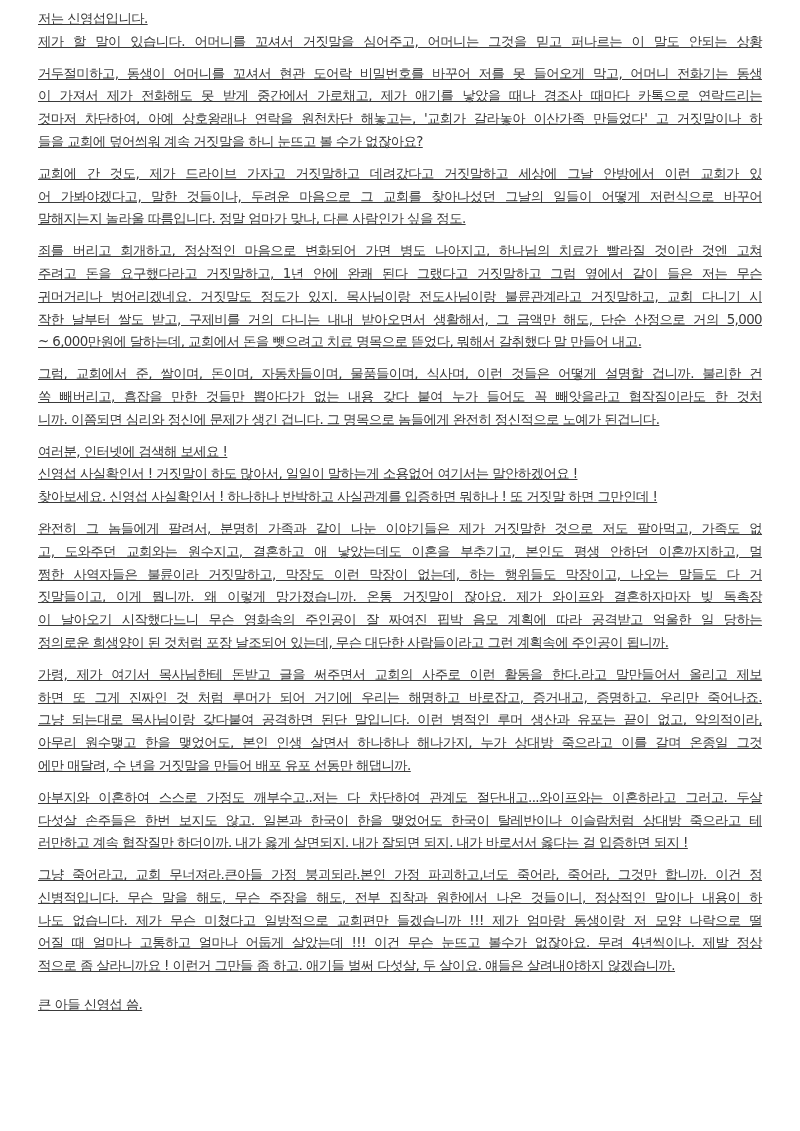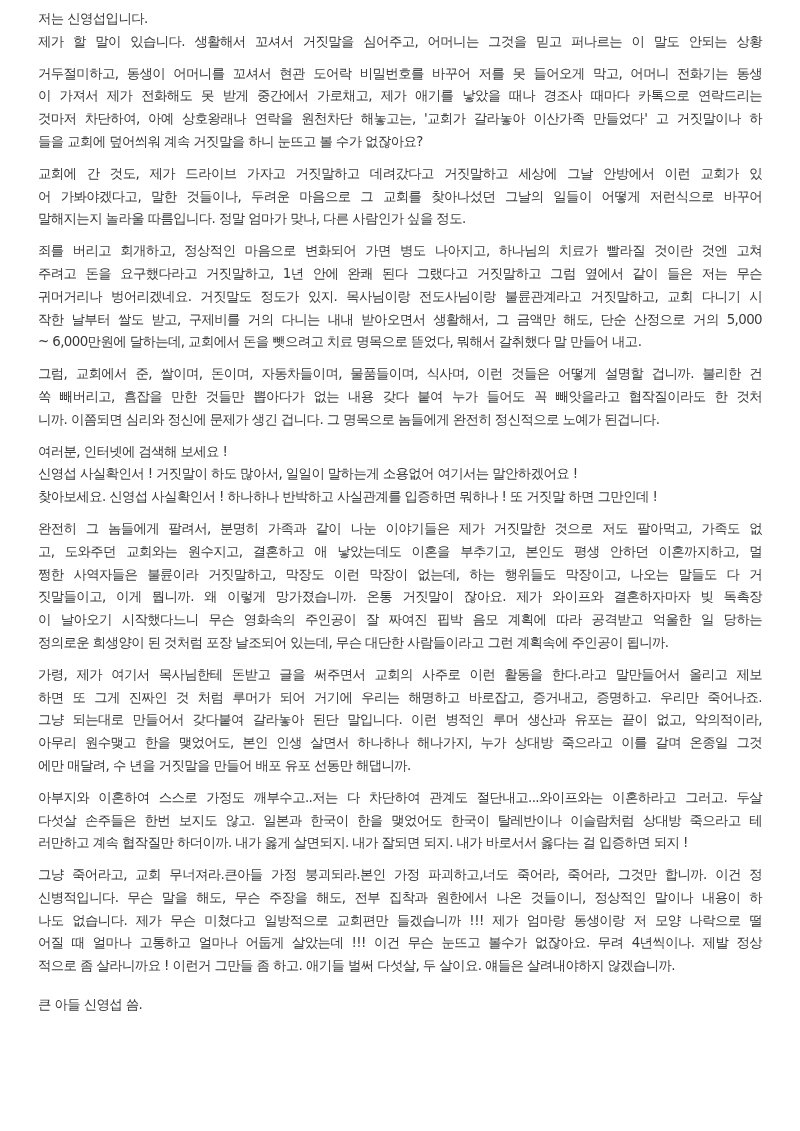--- a/index.html
+++ b/index.html
@@ -5,31 +5,31 @@
     html, body { margin: 0; padding: 0; background: #ffffff; }
     body { width: 800px; height: 1131px; overflow: hidden; position: relative; }
     .page {
       position: absolute; left: 38px; top: 8px; width: 724px;
       font-family: "DejaVu Sans", sans-serif;
       color: #3a3a3a;
       font-size: 13.4px;
       letter-spacing: -0.6px;
     }
     .para { margin: 0 0 9px 0; }
-    .line { display: block; height: 22.8px; line-height: 22.8px; white-space: nowrap; text-align: justify; text-align-last: justify; }
+    .line { display: block; height: 22.8px; line-height: 22.8px; white-space: nowrap; text-align: justify; text-align-last: justify; text-decoration: underline; }
     .line.last { text-align-last: left; }
     .signature { margin-top: 16px; }
   </style>
 </head>
 <body>
 
 <div class="page">
   <div class="para">
     <span class="line" style="text-align-last:left">저는 신영섭입니다.</span>
-    <span class="line">제가 할 말이 있습니다. 생활해서 꼬셔서 거짓말을 심어주고, 어머니는 그것을 믿고 퍼나르는 이 말도 안되는 상황</span>
+    <span class="line">제가 할 말이 있습니다. 어머니를 꼬셔서 거짓말을 심어주고, 어머니는 그것을 믿고 퍼나르는 이 말도 안되는 상황</span>
   </div>
   <div class="para">
     <span class="line">거두절미하고, 동생이 어머니를 꼬셔서 현관 도어락 비밀번호를 바꾸어 저를 못 들어오게 막고, 어머니 전화기는 동생</span>
     <span class="line">이 가져서 제가 전화해도 못 받게 중간에서 가로채고, 제가 애기를 낳았을 때나 경조사 때마다 카톡으로 연락드리는</span>
     <span class="line">것마저 차단하여, 아예 상호왕래나 연락을 원천차단 해놓고는, '교회가 갈라놓아 이산가족 만들었다' 고 거짓말이나 하</span>
     <span class="line last">들을 교회에 덮어씌워 계속 거짓말을 하니 눈뜨고 볼 수가 없잖아요?</span>
   </div>
   <div class="para">
     <span class="line">교회에 간 것도, 제가 드라이브 가자고 거짓말하고 데려갔다고 거짓말하고 세상에 그날 안방에서 이런 교회가 있</span>
     <span class="line">어 가봐야겠다고, 말한 것들이나, 두려운 마음으로 그 교회를 찾아나섰던 그날의 일들이 어떻게 저런식으로 바꾸어</span>
@@ -56,21 +56,21 @@
     <span class="line">완전히 그 놈들에게 팔려서, 분명히 가족과 같이 나눈 이야기들은 제가 거짓말한 것으로 저도 팔아먹고, 가족도 없</span>
     <span class="line">고, 도와주던 교회와는 원수지고, 결혼하고 애 낳았는데도 이혼을 부추기고, 본인도 평생 안하던 이혼까지하고, 멀</span>
     <span class="line">쩡한 사역자들은 불륜이라 거짓말하고, 막장도 이런 막장이 없는데, 하는 행위들도 막장이고, 나오는 말들도 다 거</span>
     <span class="line">짓말들이고, 이게 뭡니까. 왜 이렇게 망가졌습니까. 온통 거짓말이 잖아요. 제가 와이프와 결혼하자마자 빚 독촉장</span>
     <span class="line">이 날아오기 시작했다느니 무슨 영화속의 주인공이 잘 짜여진 핍박 음모 계획에 따라 공격받고 억울한 일 당하는</span>
     <span class="line last">정의로운 희생양이 된 것처럼 포장 날조되어 있는데, 무슨 대단한 사람들이라고 그런 계획속에 주인공이 됩니까.</span>
   </div>
   <div class="para">
     <span class="line">가령, 제가 여기서 목사님한테 돈받고 글을 써주면서 교회의 사주로 이런 활동을 한다.라고 말만들어서 올리고 제보</span>
     <span class="line">하면 또 그게 진짜인 것 처럼 루머가 되어 거기에 우리는 해명하고 바로잡고, 증거내고, 증명하고. 우리만 죽어나죠.</span>
-    <span class="line">그냥 되는대로 만들어서 갖다붙여 갈라놓아 된단 말입니다. 이런 병적인 루머 생산과 유포는 끝이 없고, 악의적이라,</span>
+    <span class="line">그냥 되는대로 목사님이랑 갖다붙여 공격하면 된단 말입니다. 이런 병적인 루머 생산과 유포는 끝이 없고, 악의적이라,</span>
     <span class="line">아무리 원수맺고 한을 맺었어도, 본인 인생 살면서 하나하나 해나가지, 누가 상대방 죽으라고 이를 갈며 온종일 그것</span>
     <span class="line last">에만 매달려, 수 년을 거짓말을 만들어 배포 유포 선동만 해댑니까.</span>
   </div>
   <div class="para">
     <span class="line">아부지와 이혼하여 스스로 가정도 깨부수고..저는 다 차단하여 관계도 절단내고...와이프와는 이혼하라고 그러고. 두살</span>
     <span class="line">다섯살 손주들은 한번 보지도 않고. 일본과 한국이 한을 맺었어도 한국이 탈레반이나 이슬람처럼 상대방 죽으라고 테</span>
     <span class="line last">러만하고 계속 협작질만 하더이까. 내가 옳게 살면되지. 내가 잘되면 되지. 내가 바로서서 옳다는 걸 입증하면 되지 !</span>
   </div>
   <div class="para">
     <span class="line">그냥 죽어라고, 교회 무너져라.큰아들 가정 붕괴되라.본인 가정 파괴하고,너도 죽어라, 죽어라, 그것만 합니까. 이건 정</span>

